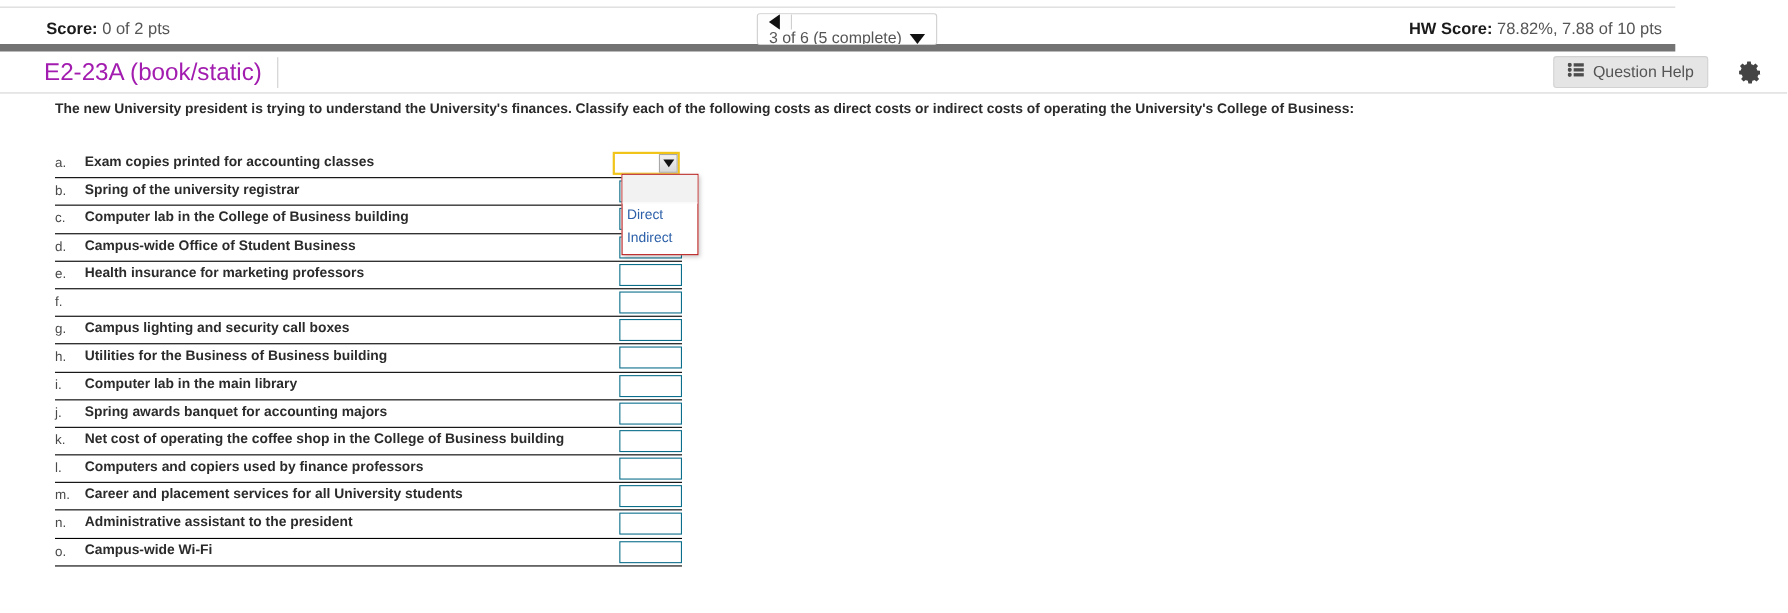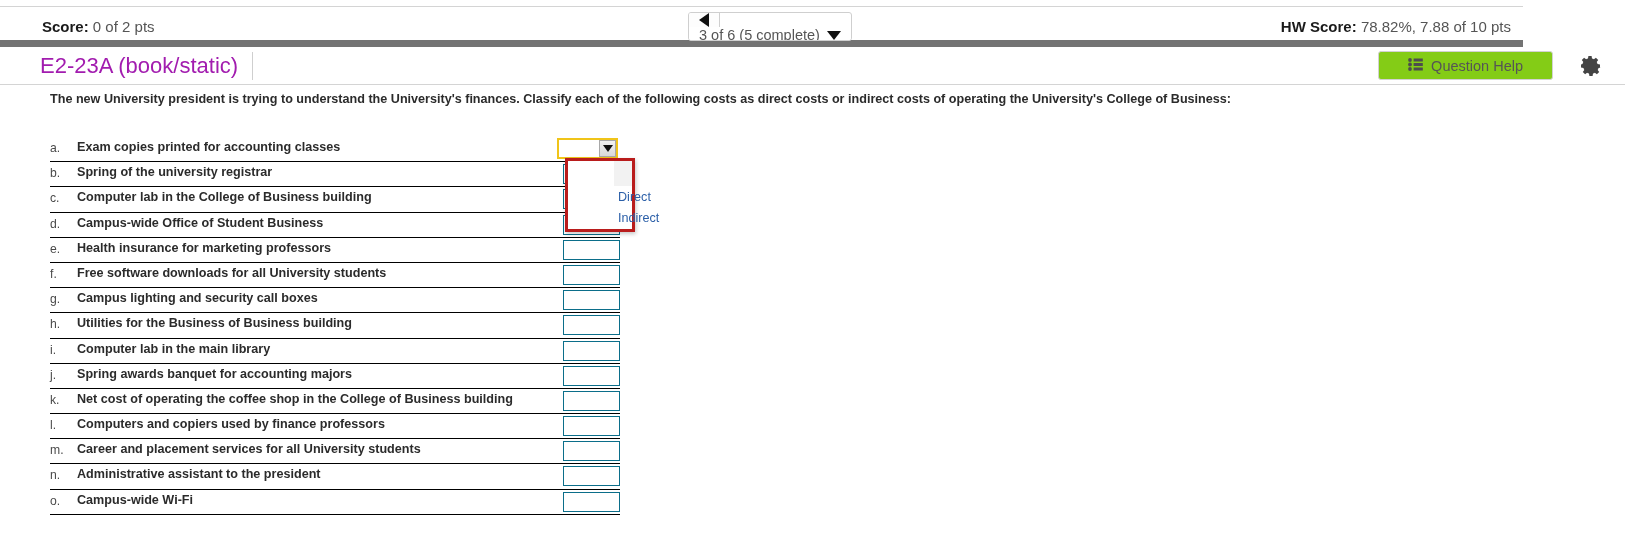--- a/index.html
+++ b/index.html
@@ -108,24 +108,24 @@
     border-right: 1px solid #cfcfcf;
     line-height: 28px;
   }
   .help-btn {
     position: absolute;
     right: 72px; top: 4px;
     height: 29px;
     display: flex;
     align-items: center;
     gap: 8px;
-    padding: 0 29px;
+    padding: 0 12px;
     border: 1px solid #d2d2d2;
     border-radius: 3px;
-    background: #84cc16;
+    background: #e5e5e5;
     font-size: 14.5px;
     color: #555555;
     white-space: nowrap;
     cursor: pointer;
     margin-left: 28px;
   }
   .list-icon { display: block; }
   .gear-btn {
     position: absolute;
     right: 22px; top: 7px;
@@ -203,24 +203,23 @@
     width: 0; height: 0;
     border-left: 5px solid transparent;
     border-right: 5px solid transparent;
     border-top: 7px solid #111111;
   }
   .dropdown-panel {
     position: absolute;
     left: 565px; top: 158px;
     width: 70px; height: 74px;
     background: #ffffff;
-    border: 3px solid #b91c1c;
+    border: 1px solid #b91c1c;
     box-shadow: 1px 2px 4px rgba(0,0,0,0.22);
     z-index: 40;
-    padding-left: 46px;
   }
   .dd-blank {
     height: 26px;
     background: #f2f2f2;
     border-bottom: 1px solid #ffffff;
     cursor: pointer;
   }
   .dd-item {
     height: 21px;
     line-height: 21px;
@@ -309,21 +308,20 @@
         <div class="row-text">Campus-wide Office of Student Business</div>
         <div class="answer-box"></div>
       </div>
       <div class="row">
         <div class="row-letter">e.</div>
         <div class="row-text">Health insurance for marketing professors</div>
         <div class="answer-box"></div>
       </div>
       <div class="row">
         <div class="row-letter">f.</div>
-        <div class="row-text">Free software downloads for all University students</div>
         <div class="answer-box"></div>
       </div>
       <div class="row">
         <div class="row-letter">g.</div>
         <div class="row-text">Campus lighting and security call boxes</div>
         <div class="answer-box"></div>
       </div>
       <div class="row">
         <div class="row-letter">h.</div>
         <div class="row-text">Utilities for the Business of Business building</div>

